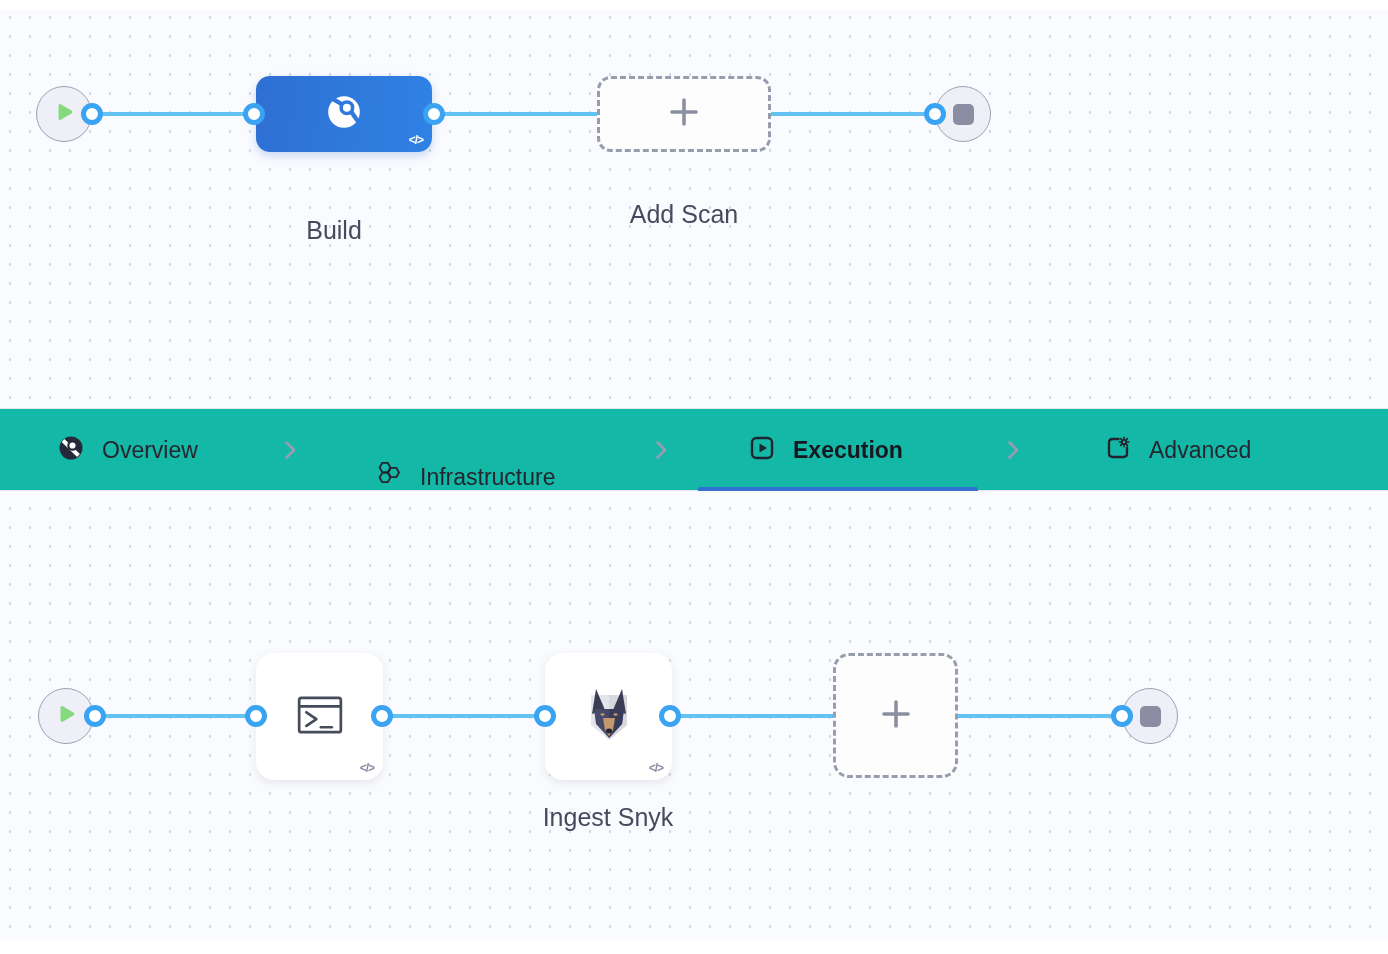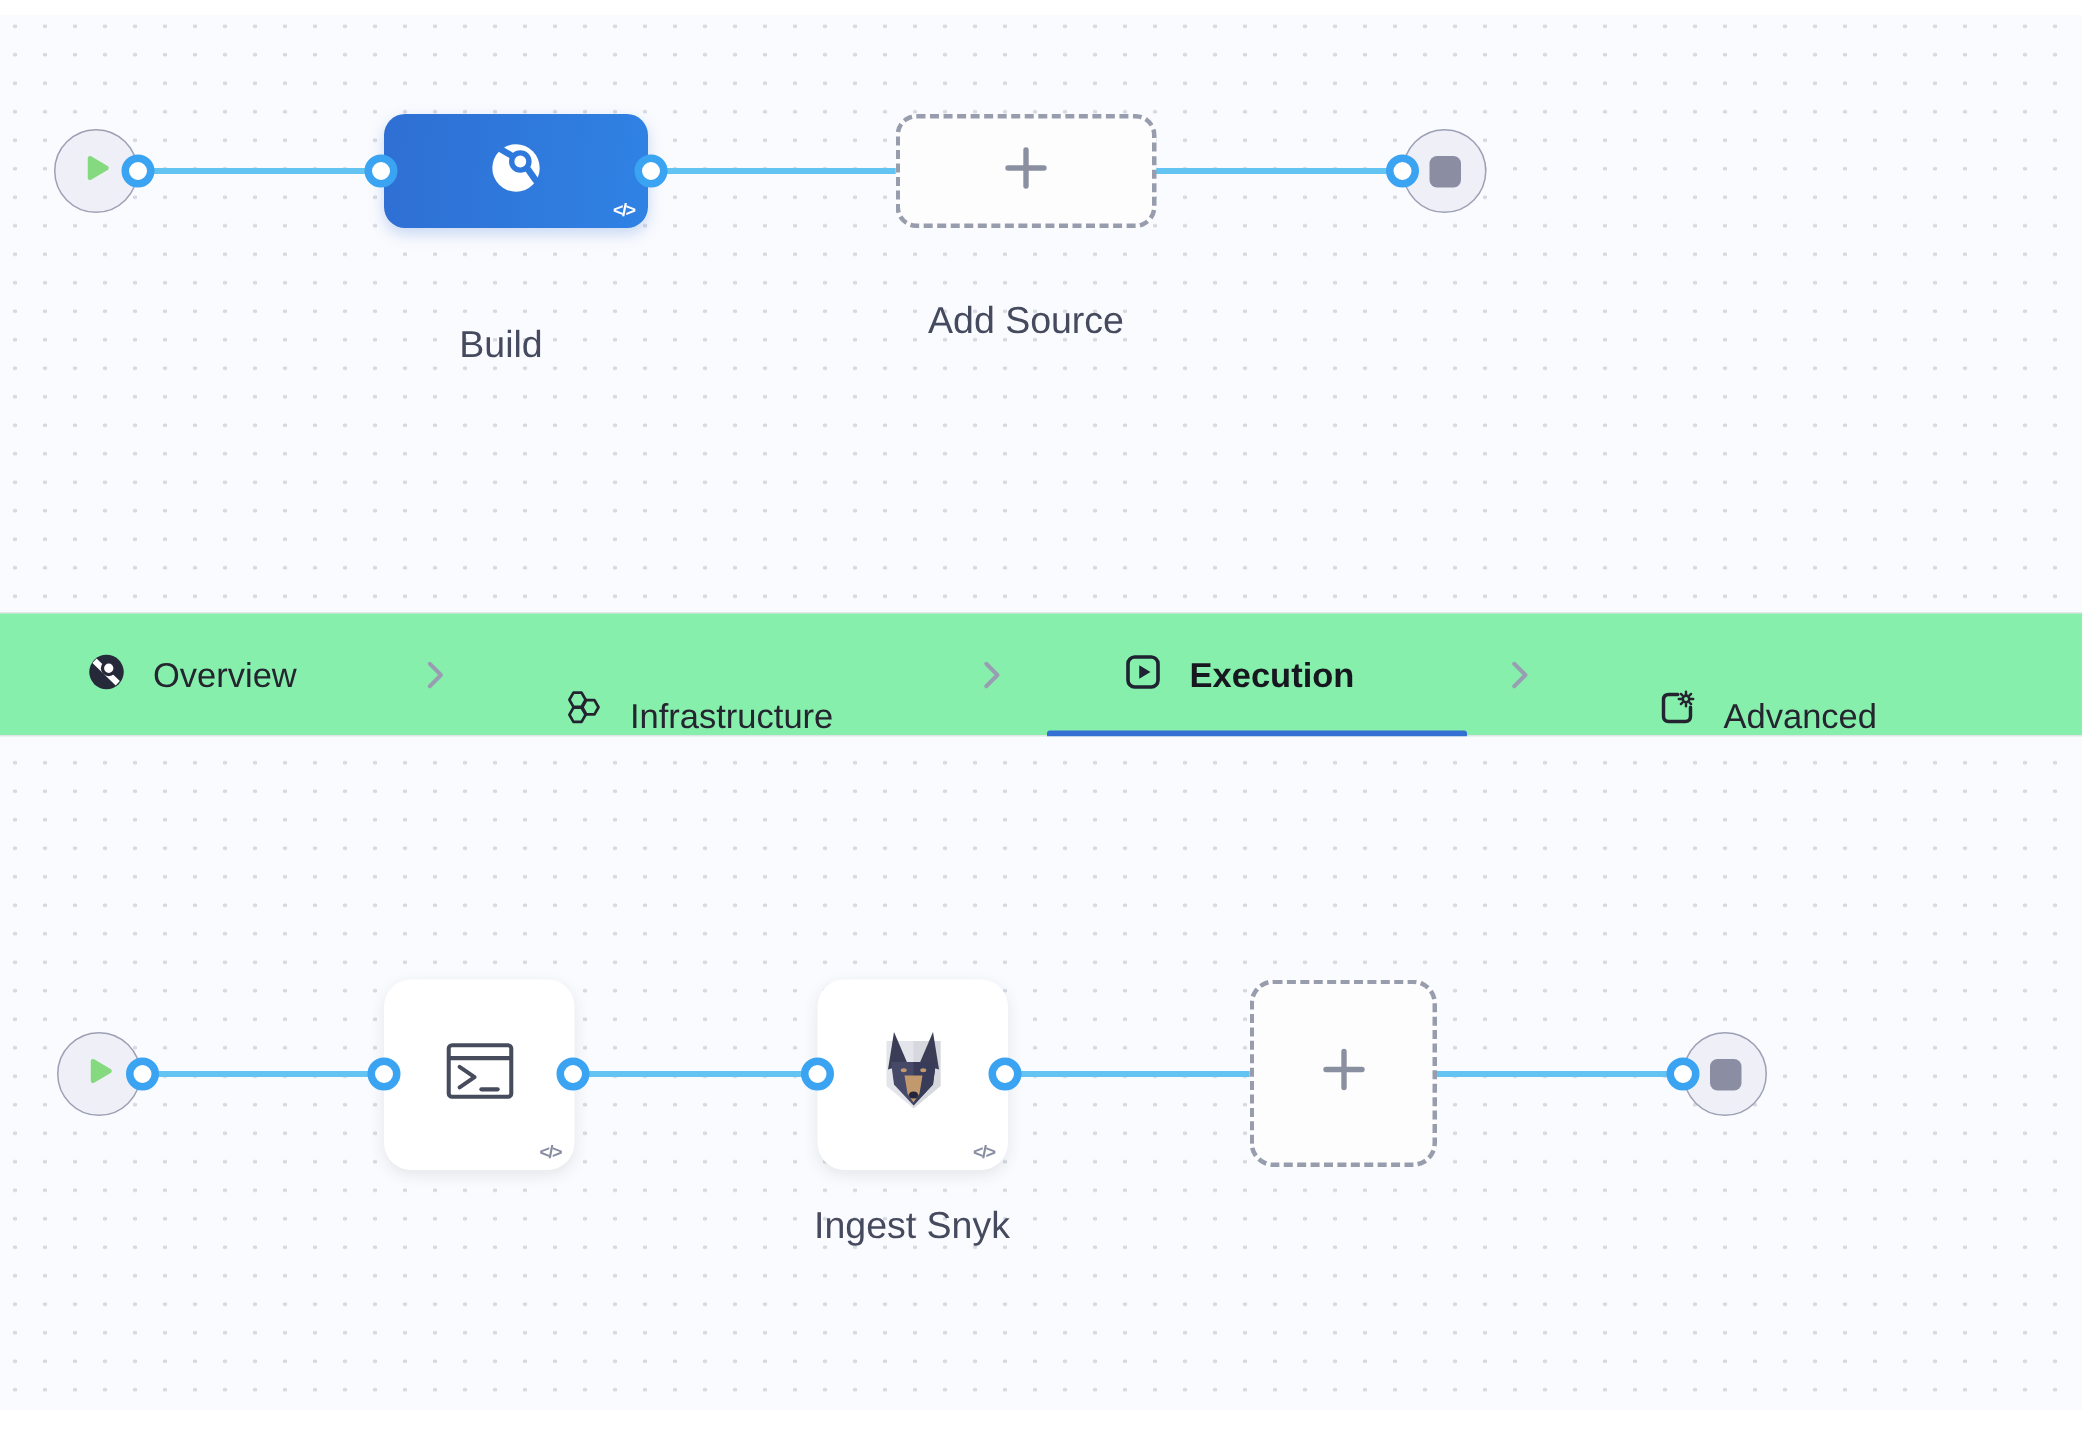--- a/index.html
+++ b/index.html
@@ -40,21 +40,21 @@
     background:#ffffff; box-shadow:0 3px 10px rgba(40,45,70,.10);
     display:flex; align-items:center; justify-content:center; }
 
   .code-glyph { position:absolute; right:9px; bottom:5px;
     font-size:12px; font-weight:bold; letter-spacing:-1px; }
   .code-glyph.on-blue { color:#ffffff; }
   .code-glyph.on-white { color:#878ca0; }
 
   .node-label { position:absolute; text-align:center; font-size:25px; color:#454a5e; line-height:42px; }
 
-  #tabbar { position:relative; width:1388px; height:83px; background:#86efac;
+  #tabbar { position:relative; width:1388px; height:83px; background:#14b8a6;
     border-top:1px solid #e4e6ea; border-bottom:1px solid #e1e3e8; }
   .tab { position:absolute; top:0; height:82px; display:flex; align-items:center; gap:17px; }
   .tab-label { font-size:23px; color:#24252f; white-space:nowrap; }
   .tab.active .tab-label { font-weight:700; color:#16171f; }
   .tab-underline { position:absolute; left:698px; bottom:-1px; width:280px; height:4px;
     border-radius:2px 2px 0 0; background:#3470d2; }
   .chevron-sep { position:absolute; top:29px; }
 </style>
 </head>
 <body>
@@ -96,21 +96,21 @@
   <div class="terminal-node" style="left:935px; top:86px;">
     <span class="stop-square"></span>
   </div>
 
   <div class="port" style="left:81px;  top:103px;"></div>
   <div class="port" style="left:243px; top:103px;"></div>
   <div class="port" style="left:423px; top:103px;"></div>
   <div class="port" style="left:924px; top:103px;"></div>
 
   <div class="node-label" style="left:234px; top:209px; width:200px;">Build</div>
-  <div class="node-label" style="left:584px; top:193px; width:200px;">Add Source</div>
+  <div class="node-label" style="left:584px; top:193px; width:200px;">Add Scan</div>
 </div>
 
 <div id="tabbar">
 
   <div class="tab" style="left:57px;">
     <span>
       <svg width="28" height="28" viewBox="0 0 28 28">
         <circle cx="14" cy="14" r="11.5" fill="#262939"></circle>
         <line x1="6" y1="6.5" x2="21.5" y2="21.5" stroke="#ffffff" stroke-width="4"></line>
         <circle cx="15.5" cy="11.5" r="4.2" fill="#ffffff" stroke="#262939" stroke-width="2.2"></circle>
@@ -152,21 +152,21 @@
     <span class="tab-label">Execution</span>
   </div>
   <div class="tab-underline"></div>
 
   <div class="chevron-sep" style="left:1001px;">
     <svg width="24" height="24" viewBox="0 0 24 24">
         <polyline points="8.5,4.5 16,12 8.5,19.5" fill="none" stroke="#989db2" stroke-width="2.6" stroke-linecap="round" stroke-linejoin="round"></polyline>
       </svg>
   </div>
 
-  <div class="tab" style="left:1104px;align-items:flex-end;">
+  <div class="tab" style="left:1104px;">
     <span>
       <svg width="28" height="28" viewBox="0 0 28 28" stroke="#23242f" fill="none" stroke-linecap="round">
         <path d="M14.5,5 H8.5 Q5,5 5,8.5 V19.5 Q5,23 8.5,23 H19.5 Q23,23 23,19.5 V13.5" stroke-width="2.3"></path>
         <circle cx="20" cy="8" r="2.2" stroke-width="1.8"></circle>
         <g stroke-width="1.6">
           <line x1="23.4" y1="8" x2="24.8" y2="8"></line>
             <line x1="22.4" y1="10.4" x2="23.4" y2="11.4"></line>
           <line x1="20" y1="11.4" x2="20" y2="12.8"></line>
             <line x1="17.6" y1="10.4" x2="16.6" y2="11.4"></line>
           <line x1="16.6" y1="8" x2="15.2" y2="8"></line>

